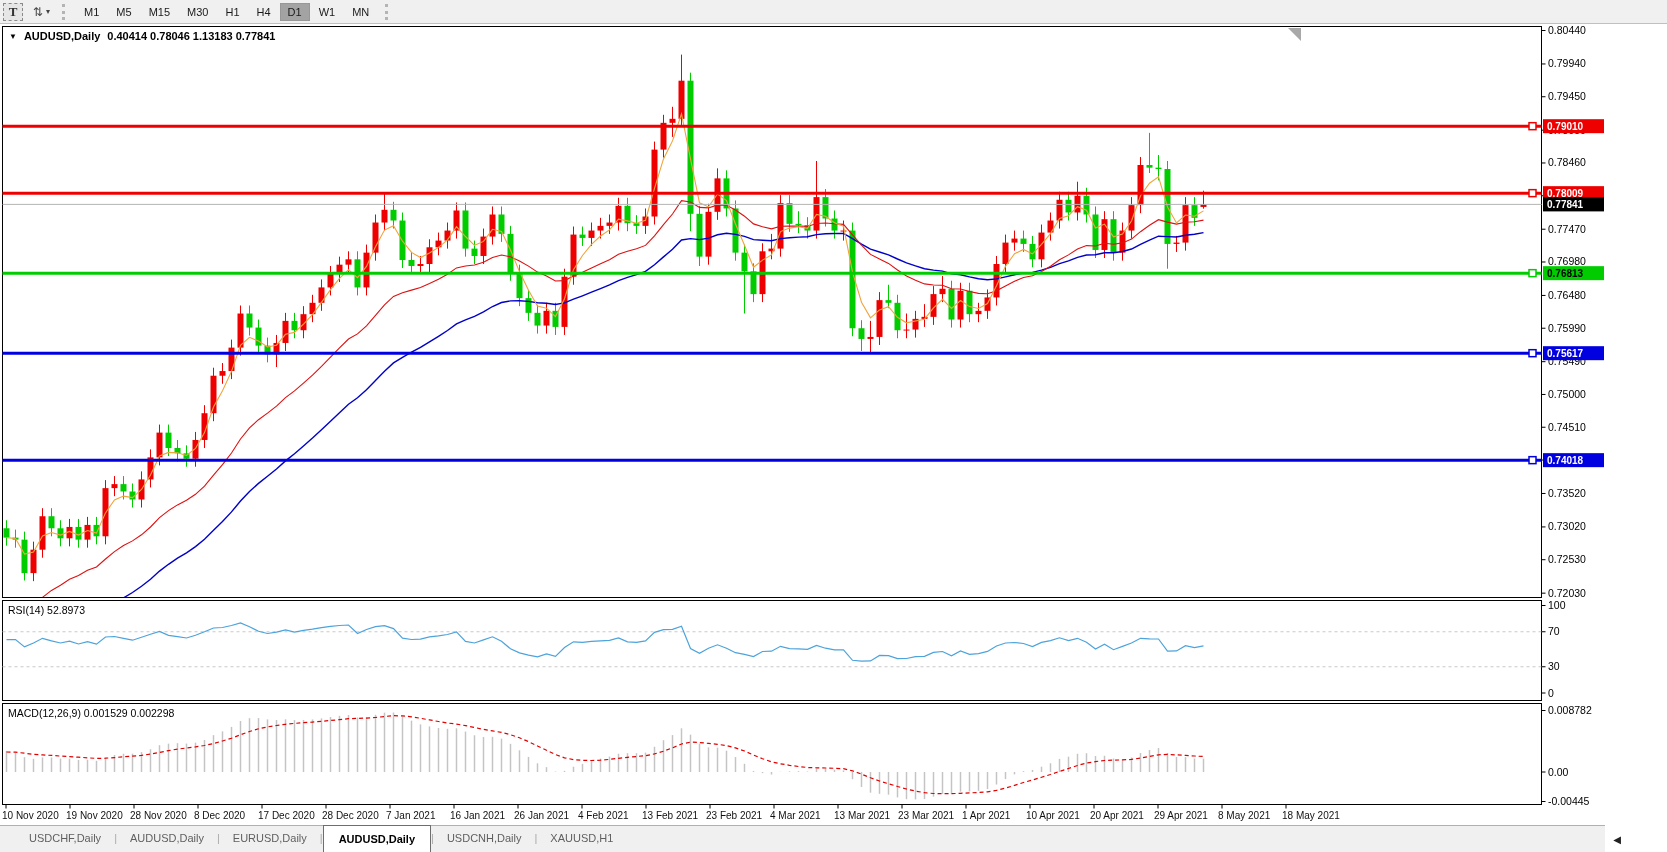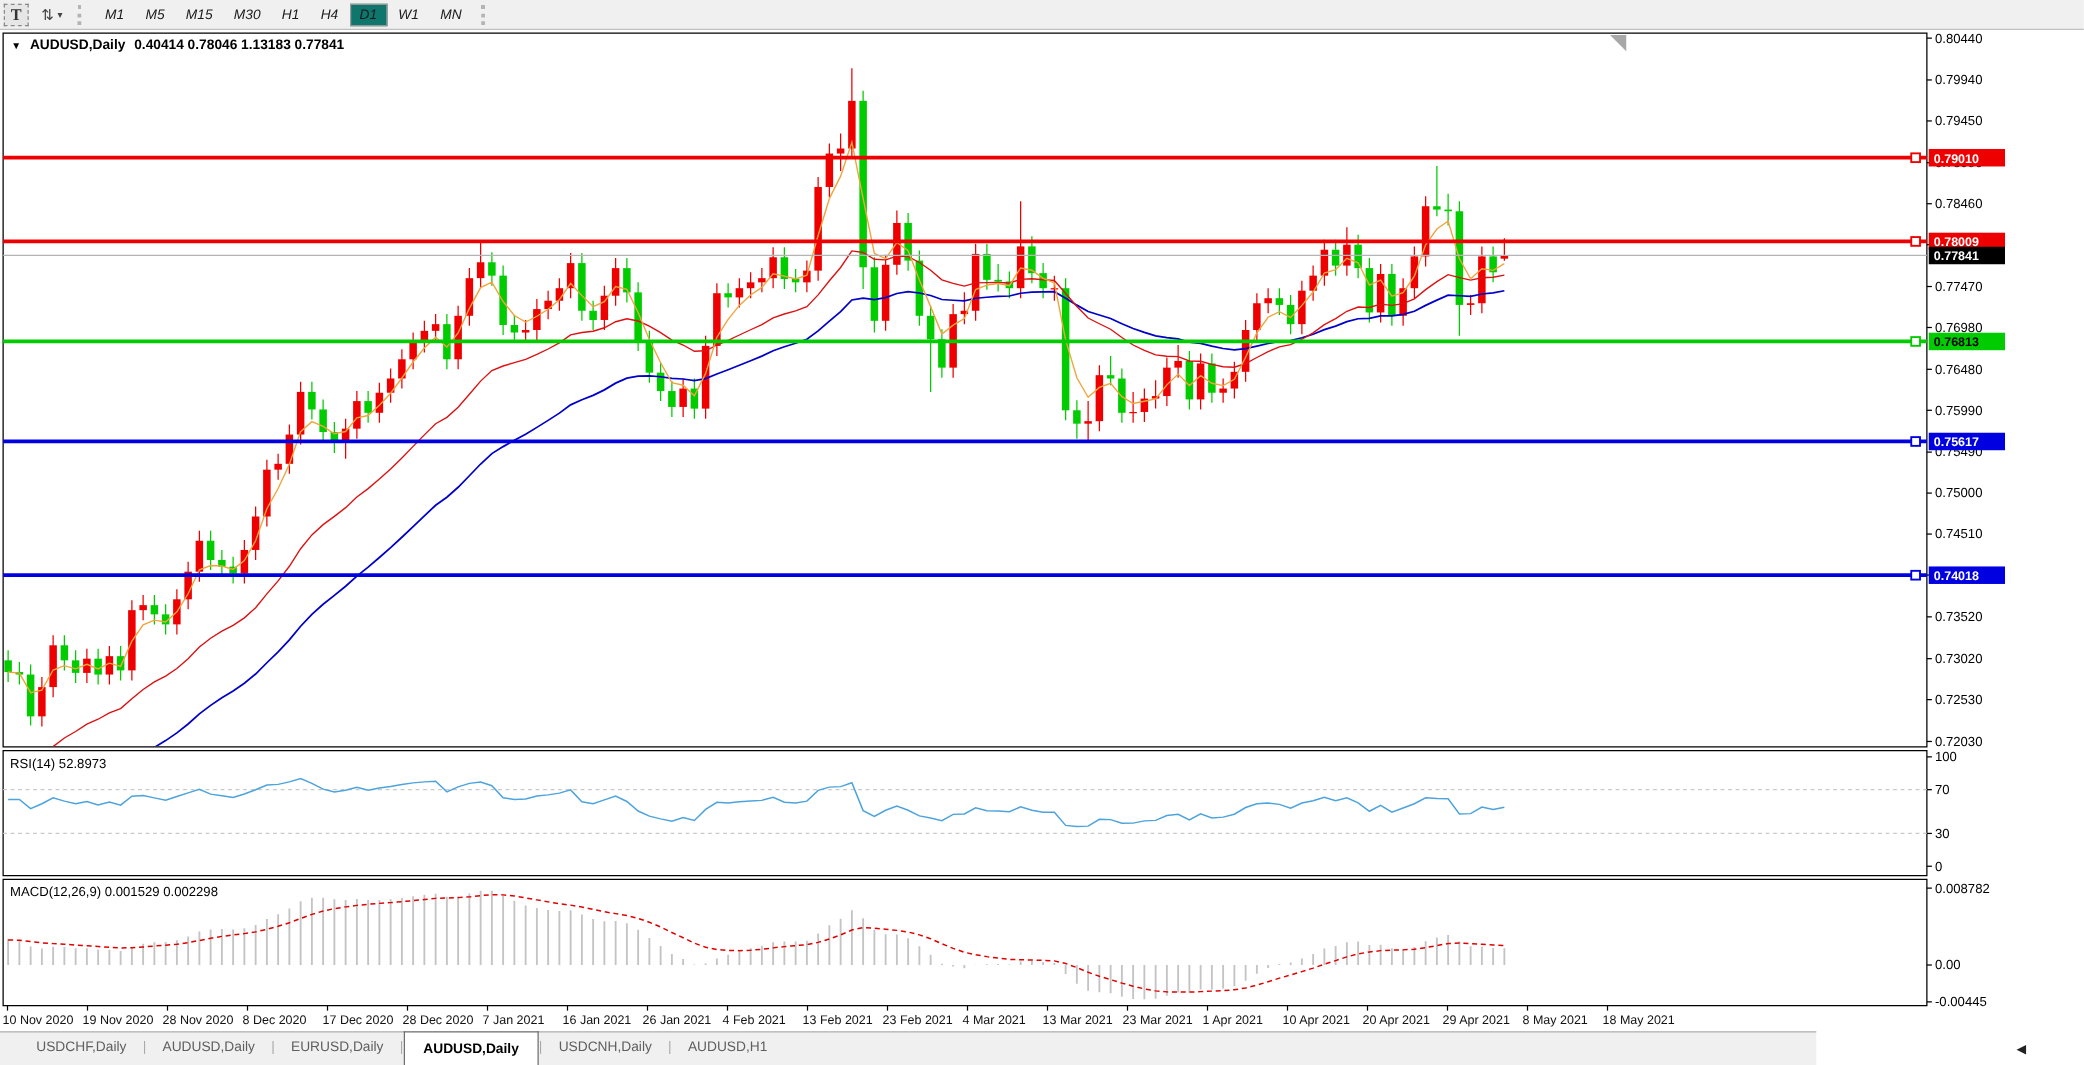--- a/index.html
+++ b/index.html
@@ -11,29 +11,29 @@
            border-bottom:1px solid #c0c0c0;display:flex;align-items:center;padding-left:3px;box-sizing:border-box;z-index:30;}
   .tbtn{height:18px;min-width:18px;display:flex;align-items:center;justify-content:center;
         font-size:12px;color:#333;background:transparent;border:1px solid transparent;cursor:default;box-sizing:border-box;}
   .ttool{border:1px dashed #8a8a8a;background:#e6e6e6;font-family:"Liberation Serif",serif;font-weight:bold;font-size:13px;width:20px;}
   .arrows{margin-left:6px;padding:0 3px;}
   .arrows .glyph{font-size:12px;color:#444;}
   .arrows .caret{font-size:8px;color:#444;margin-left:3px;}
   .grip{width:4px;height:16px;border-left:3px dotted #b4b4b4;margin:0 7px 0 8px;}
   .tf{padding:2px 7px;font-size:11px;color:#1a1a1a;border:1px solid transparent;background:transparent;
       font-family:"Liberation Sans",sans-serif;cursor:default;}
-  .tf.active{background:#0f766e;border:1px solid #979797;}
+  .tf.active{background:#a3a3a3;border:1px solid #979797;}
 
   
   .chart-title{position:absolute;top:30px;left:9px;display:flex;align-items:center;gap:7px;
                font-size:11px;font-weight:bold;color:#000;z-index:20;}
   .chart-title .collapse{font-size:8px;color:#000;}
 
   
-  .tabbar{position:absolute;left:0;bottom:0;width:1453px;height:27px;background:#f0f0f0;
+  .tabbar{position:absolute;left:0;bottom:0;width:1605px;height:27px;background:#f0f0f0;
           border-top:1px solid #b0b0b0;display:flex;align-items:stretch;padding-left:16px;box-sizing:border-box;z-index:30;}
   .tab{font-size:11px;color:#5f5f5f;padding:6px 13px 0;cursor:default;}
   .tab.active{background:#ffffff;border:1px solid #6e6e6e;border-bottom:none;color:#000;font-weight:bold;
               margin-top:-1px;padding:7px 15px 0;}
   .tabsep{color:#aaaaaa;font-size:11px;padding-top:6px;}
   .tab-scroll{position:absolute;right:46px;bottom:7px;font-size:10px;color:#222;cursor:default;}
 
   svg text{font-family:"Liberation Sans",sans-serif;}
 </style>
 </head>
@@ -604,21 +604,21 @@
       <text id="macd-label" x="8" y="717" font-size="10.5" fill="#000">MACD(12,26,9) 0.001529 0.002298</text>
     </svg>
 
   <div class="toolbar">
     <div class="tbtn ttool">T</div>
     <div class="tbtn arrows">
       <span class="glyph">⇅</span>
       <span class="caret">▾</span>
     </div>
     <div class="grip"></div>
-    <div id="tf-group" style="display:flex;align-items:center;gap:1px;font-style:italic;">
+    <div id="tf-group" style="display:flex;align-items:center;gap:1px;">
         <div class="tf">M1</div>
         <div class="tf">M5</div>
         <div class="tf">M15</div>
         <div class="tf">M30</div>
         <div class="tf">H1</div>
         <div class="tf">H4</div>
         <div class="tf active">D1</div>
         <div class="tf">W1</div>
         <div class="tf">MN</div>
       </div>
@@ -638,17 +638,17 @@
       <div class="tab">USDCHF,Daily</div>
       <span class="tabsep">|</span>
       <div class="tab">AUDUSD,Daily</div>
       <span class="tabsep">|</span>
       <div class="tab">EURUSD,Daily</div>
       <span class="tabsep">|</span>
       <div class="tab active">AUDUSD,Daily</div>
       <span class="tabsep">|</span>
       <div class="tab">USDCNH,Daily</div>
       <span class="tabsep">|</span>
-      <div class="tab">AUDUSD,H1</div>
+      <div class="tab">XAUUSD,H1</div>
     </div>
   <div class="tab-scroll">◀</div>
 
 </div>
 
 </body></html>

